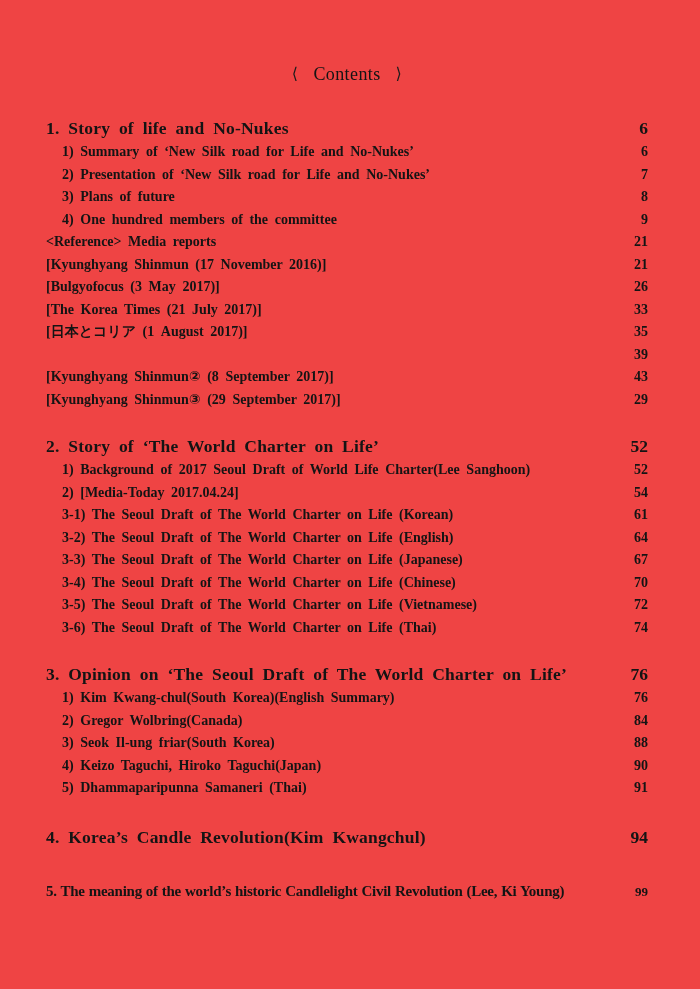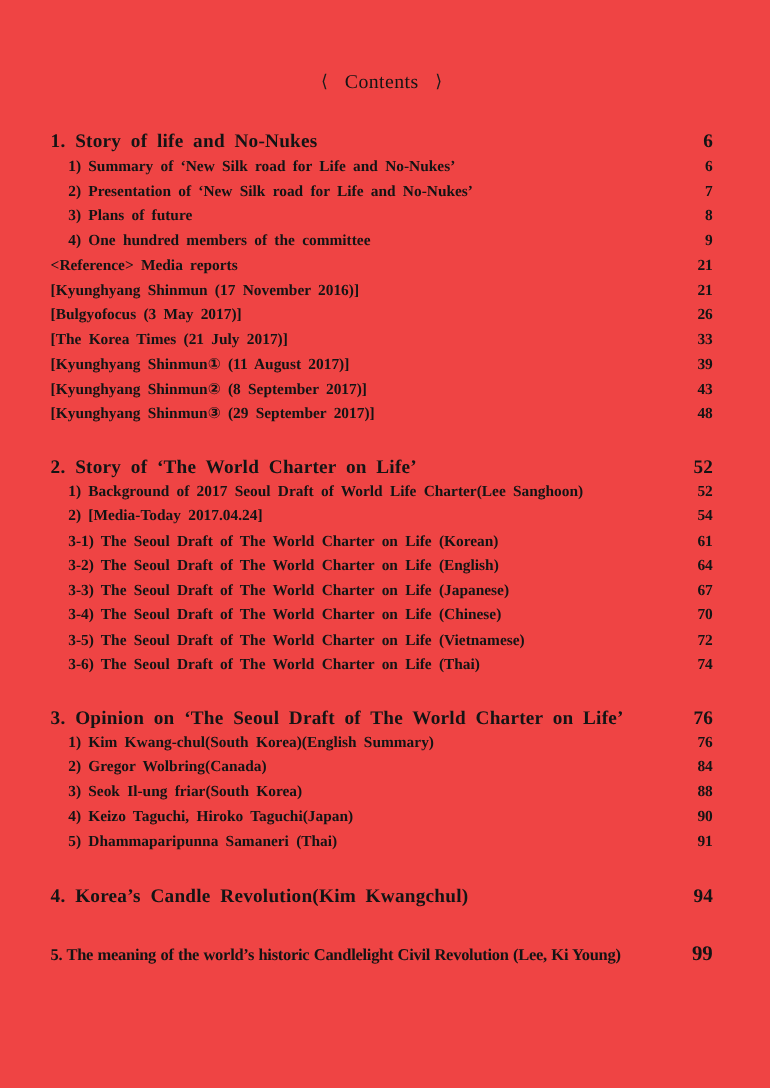--- a/index.html
+++ b/index.html
@@ -48,21 +48,21 @@
   .row.heading { font-size: 17.5px; line-height: 26px; }
   .row.heading .label { word-spacing: 0.24em; letter-spacing: 0.2px; }
   .row.item { font-size: 14px; line-height: 22.5px; }
   .row.item.sub { padding-left: 16px; }
 
   .section.s5 .row.heading .label {
     font-size: 15px;
     word-spacing: 0.03em;
     letter-spacing: -0.25px;
   }
-  .section.s5 .row.heading .pagenum { font-size: 19px; padding-left: 4px; }
+  .section.s5 .row.heading .pagenum { font-size: 13px; padding-left: 4px; }
 </style>
 </head>
 <body>
 
 <div class="page">
 
   <div class="toc-title">
     <span class="bracket">⟨</span><span class="title-text">Contents</span><span class="bracket">⟩</span>
   </div>
 
@@ -97,30 +97,33 @@
     </div>
     <div class="row item flush">
       <span class="label">[Bulgyofocus (3 May 2017)]</span>
       <span class="pagenum">26</span>
     </div>
     <div class="row item flush">
       <span class="label">[The Korea Times (21 July 2017)]</span>
       <span class="pagenum">33</span>
     </div>
     <div class="row item flush">
-      <span class="label">[Kyunghyang Shinmun① (11 August 2017)]</span>
+      <span class="label">[日本とコリア (1 August 2017)]</span>
+      <span class="pagenum">35</span>
+    </div>
+    <div class="row item flush">
       <span class="pagenum">39</span>
     </div>
     <div class="row item flush">
       <span class="label">[Kyunghyang Shinmun② (8 September 2017)]</span>
       <span class="pagenum">43</span>
     </div>
     <div class="row item flush">
       <span class="label">[Kyunghyang Shinmun③ (29 September 2017)]</span>
-      <span class="pagenum">48</span>
+      <span class="pagenum">29</span>
     </div>
   </div>
 
   <div class="section">
     <div class="row heading">
       <span class="label">2. Story of ‘The World Charter on Life’</span>
       <span class="pagenum">52</span>
     </div>
     <div class="row item sub">
       <span class="label">1) Background of 2017 Seoul Draft of World Life Charter(Lee Sanghoon)</span>

